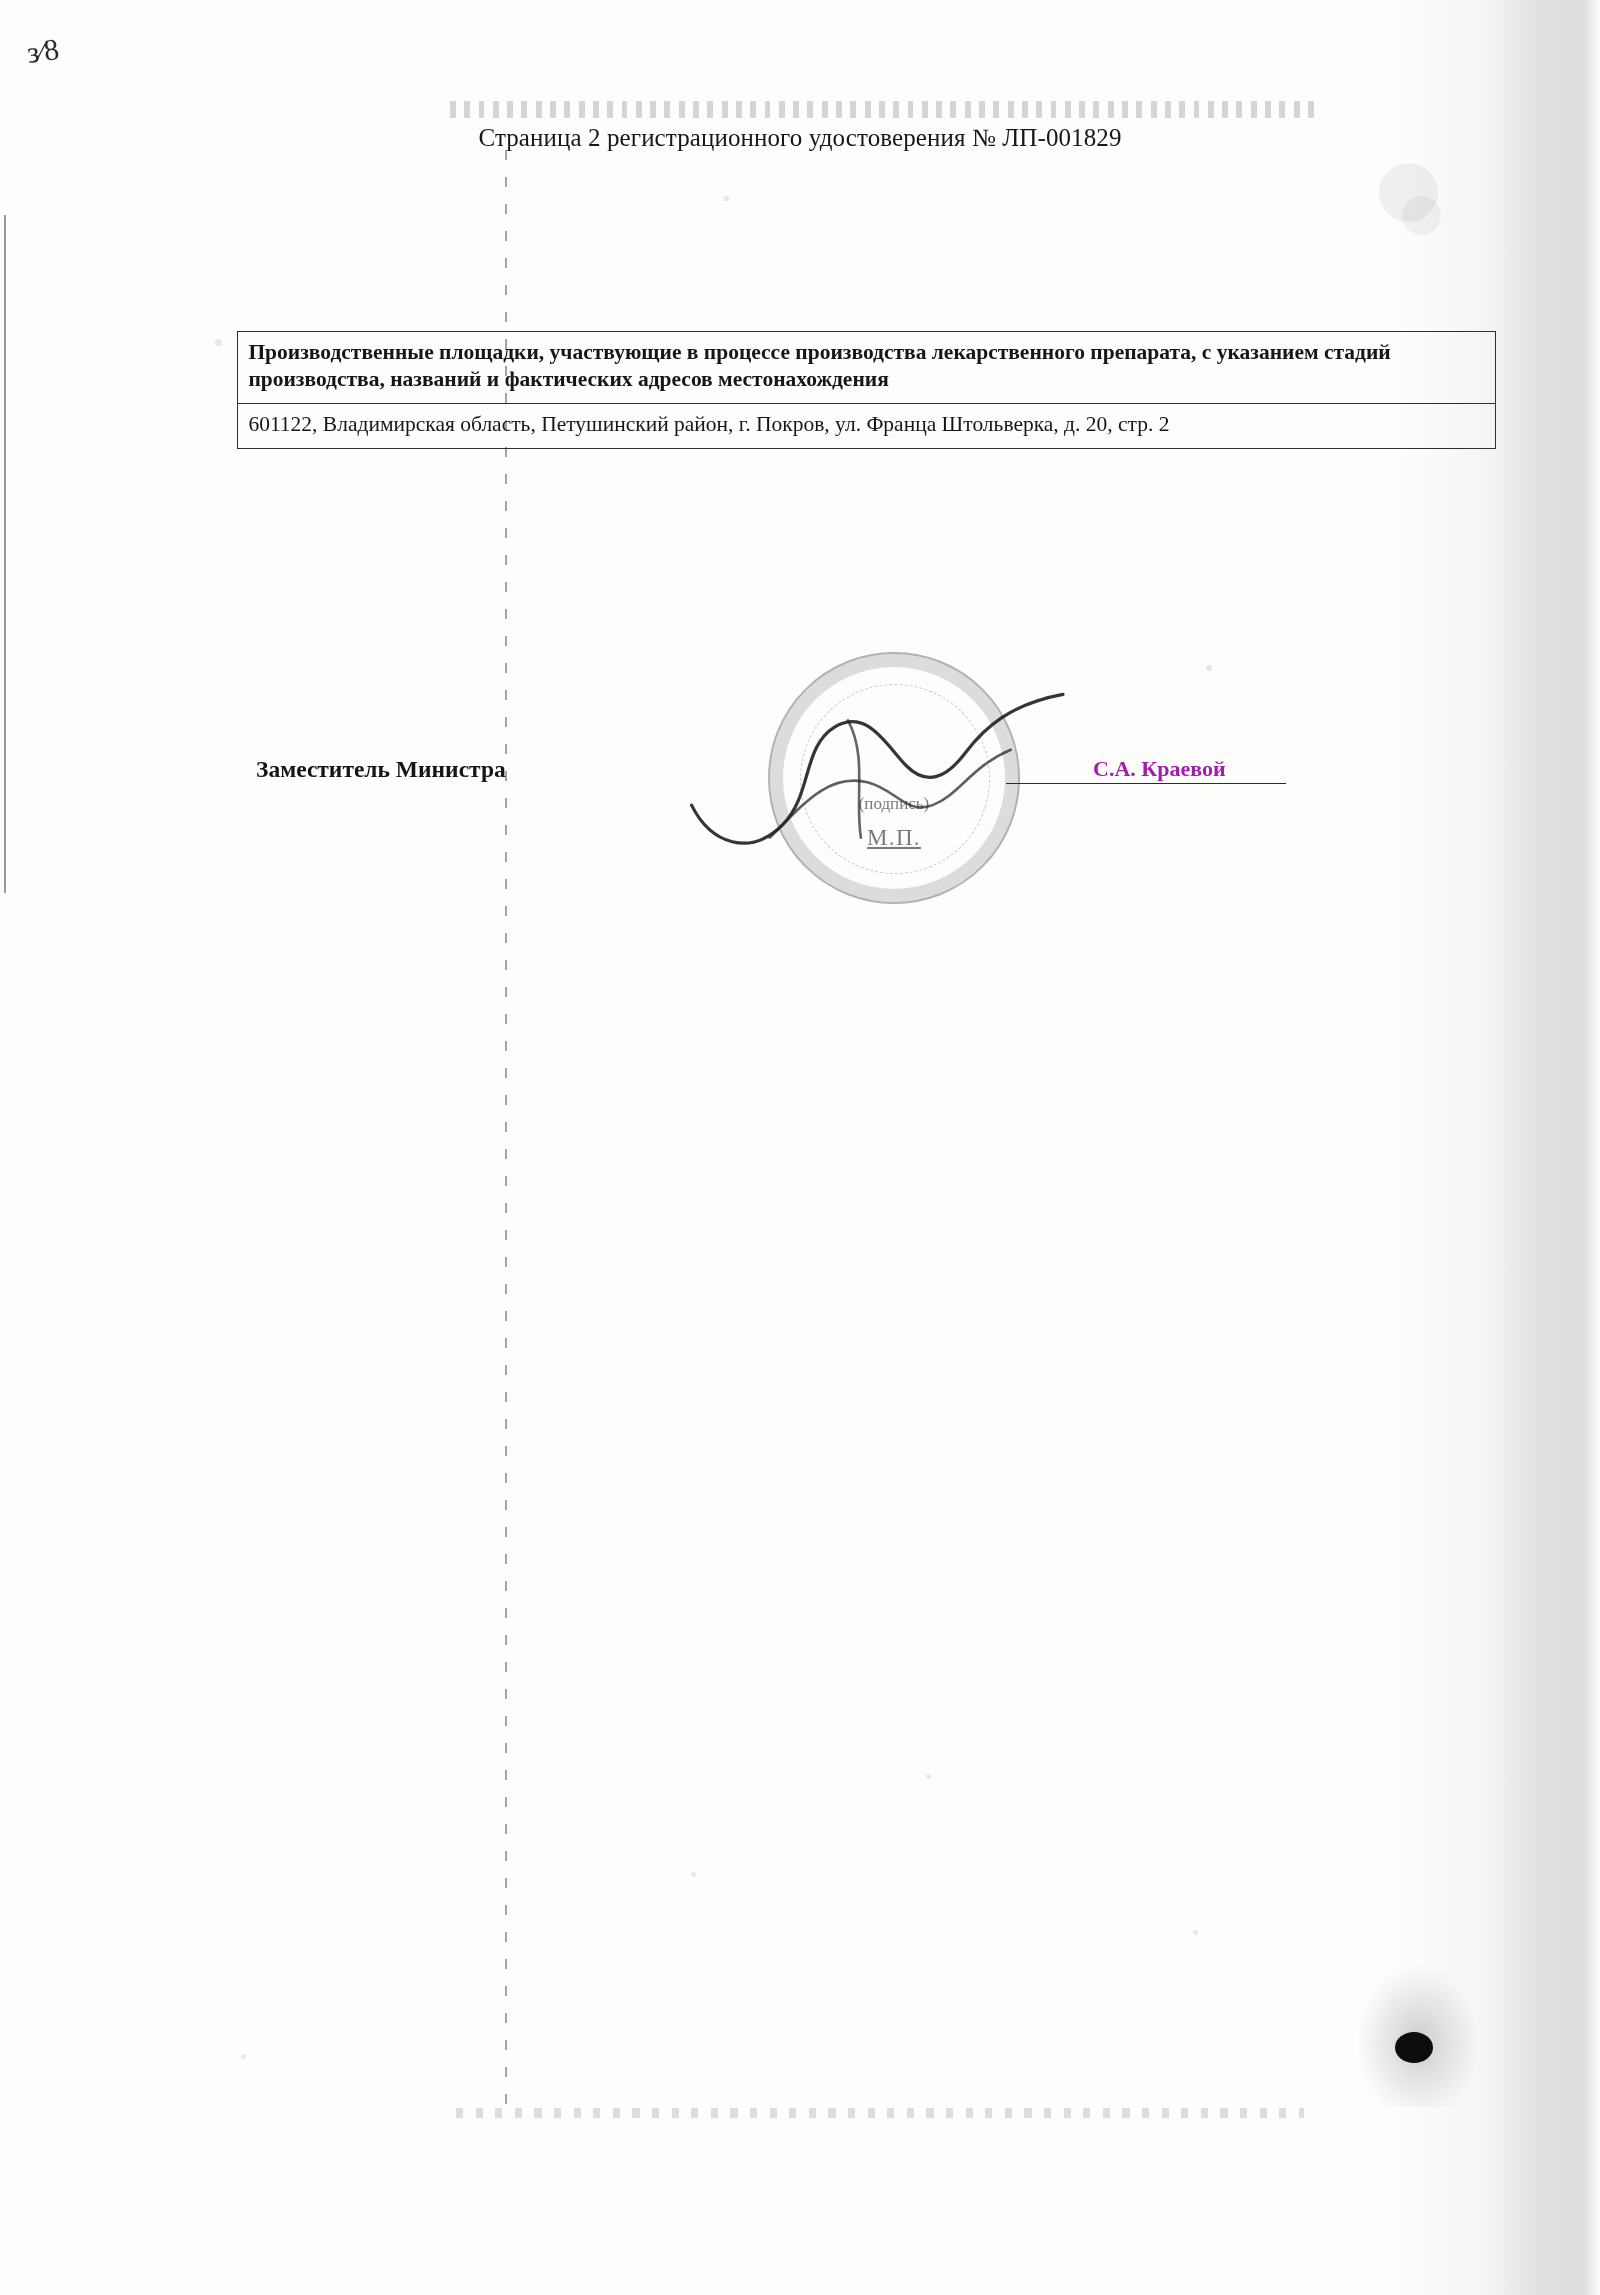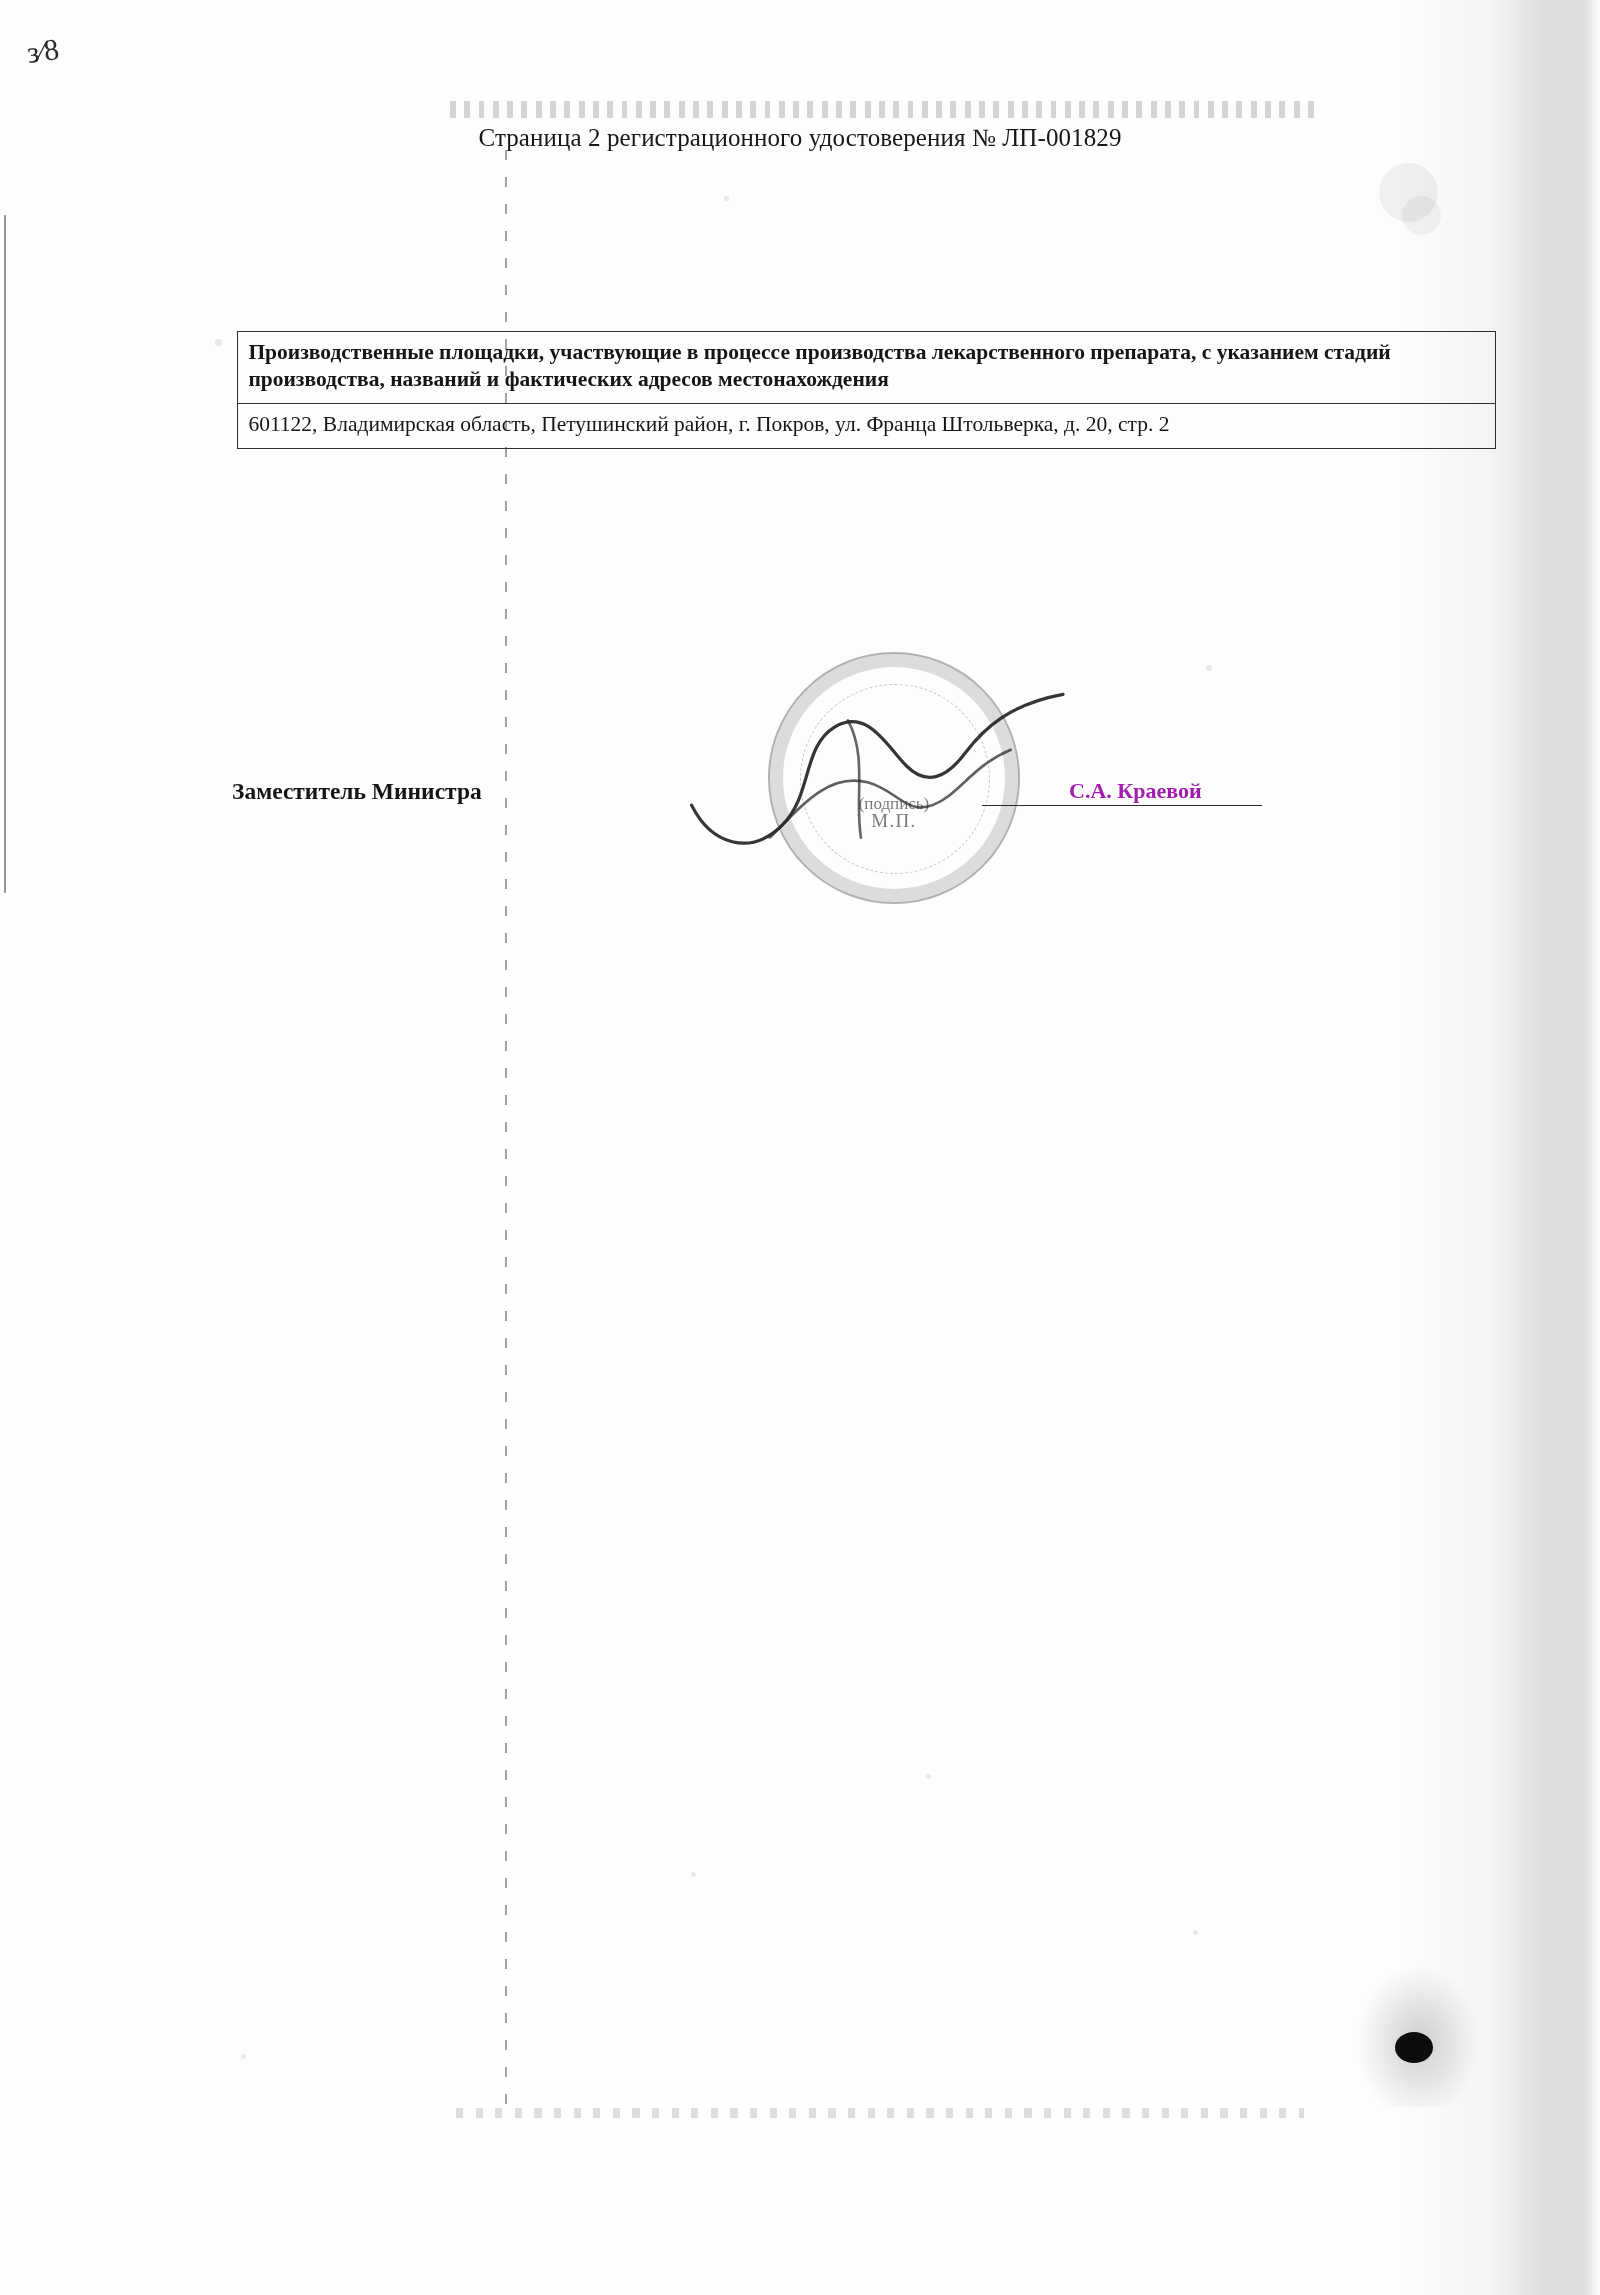--- a/index.html
+++ b/index.html
@@ -132,25 +132,24 @@
     width: 56%;
   }
   .cell-org {
     font-style: normal;
     font-weight: normal;
   }
 
   
   .sign-row {
     position: absolute;
-    left: 232px;
+    left: 256px;
     top: 756px;
     width: 1109px;
     height: 39px;
-    margin-top: 22px;
   }
   .sign-title {
     position: absolute;
     left: 0;
     top: 0;
     font-size: 23.5px;
     font-weight: bold;
     color: #151515;
     white-space: nowrap;
   }
@@ -195,21 +194,21 @@
     border: 1.3px dashed rgba(110,110,110,.45);
   }
   .stamp-text {
     position: absolute;
     width: 100%;
     text-align: center;
     font-size: 17px;
     color: rgba(55,55,55,.78);
   }
   .stamp-text.t1 { top: 140px; }
-  .stamp-text.t2 { top: 156px; font-size: 19px; letter-spacing: 1.3px;}
+  .stamp-text.t2 { top: 171px; font-size: 23px; letter-spacing: 1.3px; text-decoration: underline;}
   .scribble {
     position: absolute;
     left: 672px;
     top: 642px;
     width: 417px;
     height: 235px;
     pointer-events: none;
   }
 
   

